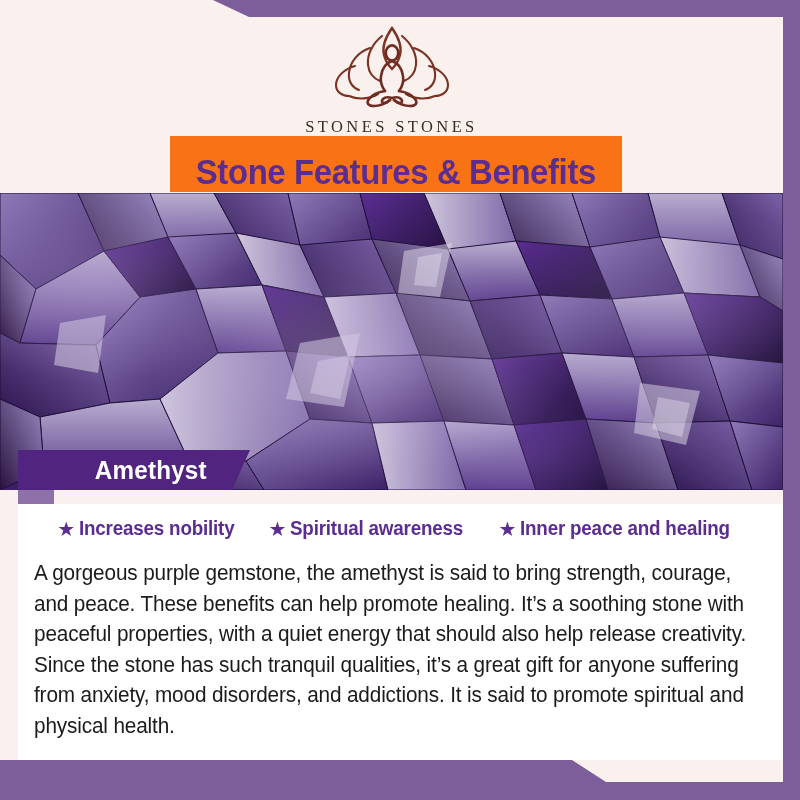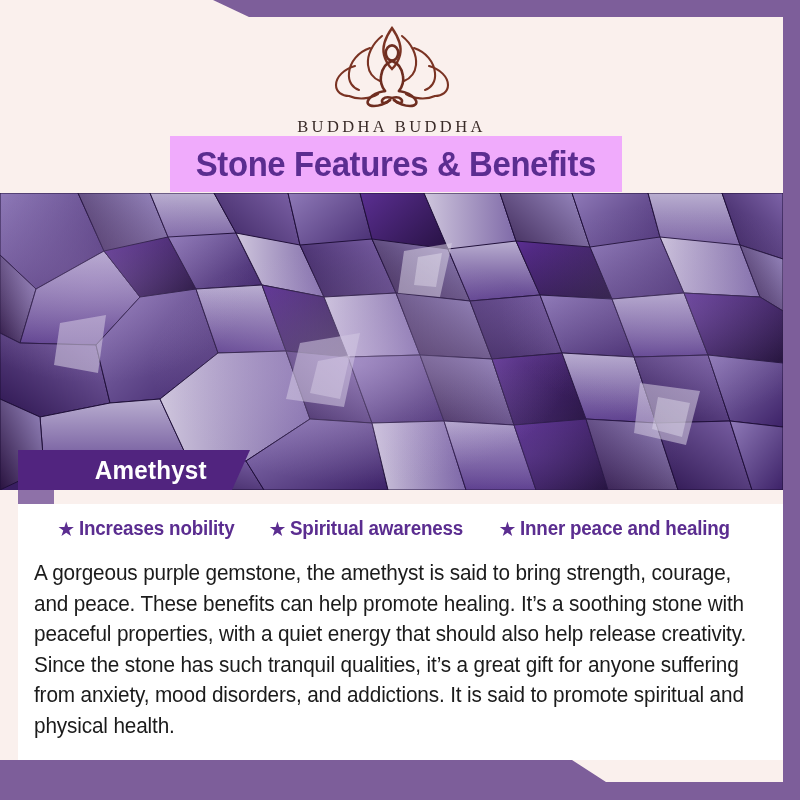--- a/index.html
+++ b/index.html
@@ -85,23 +85,23 @@
     color: #3a2b28;
     margin-top: 3px;
     white-space: nowrap;
   }
 
   
   .title-plate {
     position: absolute;
     top: 136px; left: 170px;
     width: 452px; height: 56px;
-    background: #f0abfc;
-    display: flex;
-    align-items: center;
+    background: #f97316;
+    display: flex;
+    align-items: flex-end;
     justify-content: center;
   }
   .title-text {
     font-family: "Liberation Sans Narrow", "Liberation Sans", sans-serif;
     font-size: 35px;
     font-weight: bold;
     color: #5b2d90;
     letter-spacing: -0.4px;
     transform: scaleX(0.94);
     white-space: nowrap;
@@ -241,21 +241,21 @@
       </g>
       <g fill="none" stroke="#6e2d20" stroke-width="2.6" stroke-linecap="round" stroke-linejoin="round">
         <ellipse cx="64" cy="31" rx="6.2" ry="7.6"></ellipse>
         <path d="M64 39 C58 41 54 47 53 54 C52 60 54 65 57 69"></path>
         <path d="M64 39 C70 41 74 47 75 54 C76 60 74 65 71 69"></path>
         <path d="M57 69 C50 70 44 73 41 77 C38 81 40 84 46 84 C52 84 58 81 62 78"></path>
         <path d="M71 69 C78 70 84 73 87 77 C90 81 88 84 82 84 C76 84 70 81 66 78"></path>
         <path d="M62 78 C60 80 58 81 56 81 C54 81 53 79 55 77 C57 75 61 75 64 76 C67 75 71 75 73 77 C75 79 74 81 72 81 C70 81 68 80 66 78"></path>
       </g>
     </svg>
-    <div class="logo-wordmark">BUDDHA BUDDHA</div>
+    <div class="logo-wordmark">STONES STONES</div>
   </div>
 
   <div class="title-plate">
     <div class="title-text">Stone Features &amp; Benefits</div>
   </div>
 
   <div class="hero">
     <svg viewBox="0 0 783 297" preserveAspectRatio="none">
       <defs>
         <linearGradient id="gA" x1="0" y1="0" x2="1" y2="1">

